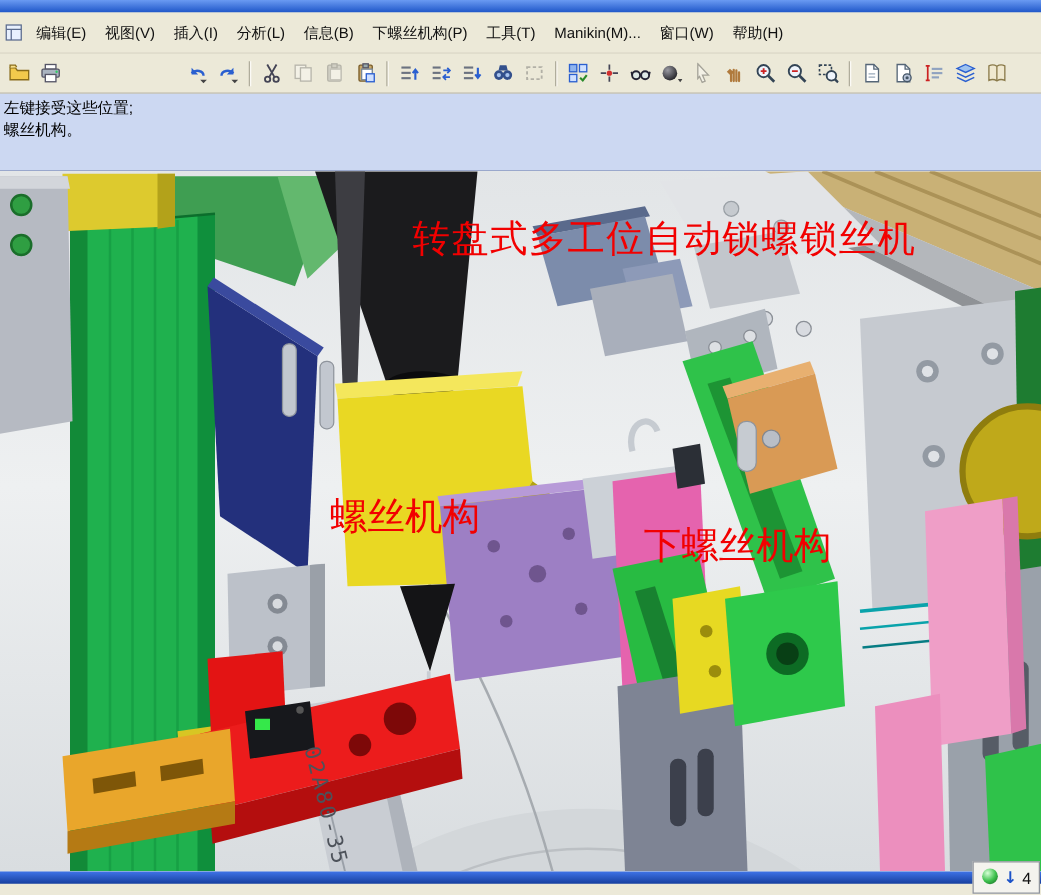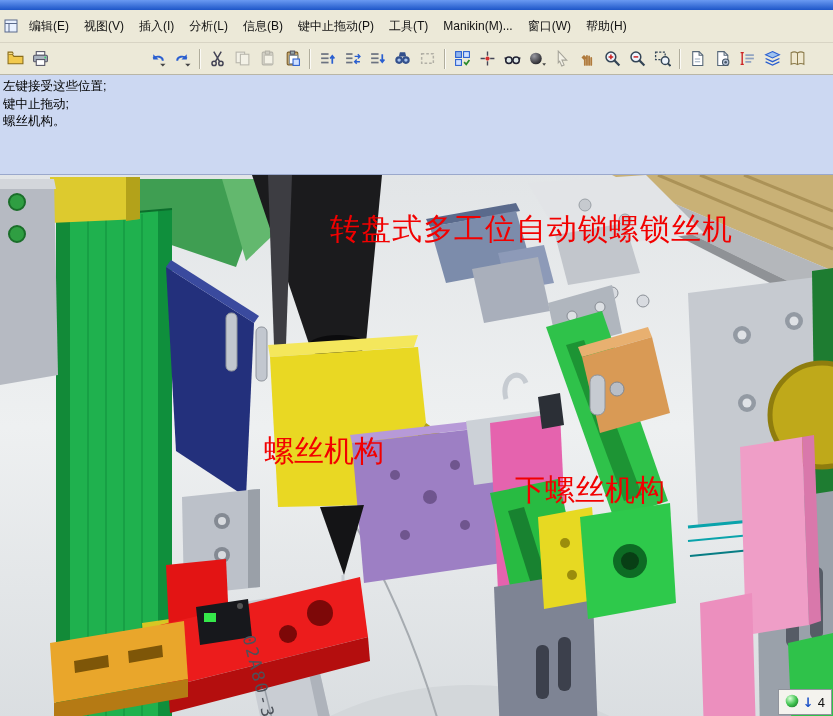--- a/index.html
+++ b/index.html
@@ -8,27 +8,27 @@
   .titlebar{height:10px;background:linear-gradient(#6a9af2,#1e56c8);}
   .menubar{height:26px;display:flex;align-items:center;gap:1px;background:#ece9d8;border-bottom:1px solid #d8d4c4;padding:16px 4px;font-size:12px;color:#111}
   .menu-item{padding:3px 7px;white-space:nowrap;cursor:default}
   .menu-sysicon{display:inline-flex;align-items:center;margin-right:3px}
   .toolbar{height:32px;display:flex;align-items:center;background:#ece9d8;border-bottom:1px solid #b9b6a6;padding:0 3px}
   .tb-btn{width:23px;height:23px;display:inline-flex;align-items:center;justify-content:center;margin:0 1px;border:1px solid transparent;border-radius:2px}
   .tb-btn svg{width:17px;height:17px}
   .tb-btn.dis{opacity:.38;filter:grayscale(1)}
   .tb-sep{width:2px;height:20px;margin:0 4px;border-left:1px solid #b0ad9c;border-right:1px solid #fbfaf6}
   .tb-gap{width:92px}
-  .prompt{height:100px;background:#ccd8f2;border-bottom:1px solid #9aa8cc;padding:3px 3px;font-size:12.5px;line-height:17.5px;color:#000}
+  .prompt{height:62px;background:#ccd8f2;border-bottom:1px solid #9aa8cc;padding:3px 3px;font-size:12.5px;line-height:17.5px;color:#000}
   .viewport{position:relative;width:833px;height:560px;background:#e9ebec;overflow:hidden}
   .viewport svg.scene{position:absolute;left:0;top:0;display:block}
   .anno{position:absolute;color:#f20000;font-size:30px;white-space:nowrap;font-family:Liberation Mono, monospace}
   #anno-title{left:330px;top:34px;letter-spacing:1px}
   #anno-left{left:264px;top:256px}
-  #anno-right{left:515px;top:295px}
+  #anno-right{left:515px;top:279px}
   .partnum{position:absolute;left:258px;top:458px;transform:rotate(76deg);transform-origin:0 0;color:#4d525a;font-size:17px;font-family:"DejaVu Sans Mono","Liberation Mono",monospace;letter-spacing:2px}
   .bottombar{height:10px;background:linear-gradient(#3f74e8,#173f9e)}
   .tray{position:absolute;right:1px;bottom:1px;height:26px;display:flex;align-items:center;gap:4px;background:#f4f3ee;border:1px solid #90949c;padding:0 6px;z-index:6;font-size:13px;color:#111}
   .tray .arrow{color:#1c52c8;font-weight:bold;font-family:"DejaVu Sans",sans-serif}
 </style>
 </head>
 <body>
 
 <div id="app">
 
@@ -39,21 +39,21 @@
       <svg width="14" height="14" viewBox="0 0 14 14">
           <rect x="1" y="1" width="12" height="12" fill="#e8f0fe" stroke="#5a6a8c"></rect>
           <path d="M1 4.5h12M5 4.5V13" stroke="#5a6a8c" fill="none"></path>
         </svg>
     </span>
     <span class="menu-item">编辑(E)</span>
     <span class="menu-item">视图(V)</span>
     <span class="menu-item">插入(I)</span>
     <span class="menu-item">分析(L)</span>
     <span class="menu-item">信息(B)</span>
-    <span class="menu-item">键中止拖动(P)</span>
+    <span class="menu-item">下螺丝机构(P)</span>
     <span class="menu-item">工具(T)</span>
     <span class="menu-item">Manikin(M)...</span>
     <span class="menu-item">窗口(W)</span>
     <span class="menu-item">帮助(H)</span>
   </div>
 
   <div class="toolbar">
       <span class="tb-btn">
         <svg viewBox="0 0 16 16">
           <path d="M1 13V4h4l1.5 2H15v7z" fill="#f2c94c" stroke="#8a6d1a"></path>
@@ -250,21 +250,20 @@
       <span class="tb-btn">
         <svg viewBox="0 0 16 16">
           <path d="M2 2.5c2-1 4-1 6 .3 2-1.3 4-1.3 6-.3v11c-2-1-4-1-6 .3-2-1.3-4-1.3-6-.3z" fill="#efe8cf" stroke="#8a7a4a"></path>
           <path d="M8 2.8v11" stroke="#8a7a4a" fill="none"></path>
         </svg>
       </span>
     </div>
 
   <div class="prompt">
     <div>左键接受这些位置;</div>
-    <div>键中止拖动;</div>
     <div>螺丝机构。</div>
   </div>
 
   <div class="viewport">
     <svg class="scene" width="833" height="560" viewBox="0 0 833 560">
       <defs>
         <linearGradient id="vbg" x1="0" y1="0" x2="0" y2="1">
           <stop offset="0" stop-color="#e2e5e7"></stop>
             <stop offset="0.45" stop-color="#eef0f1"></stop>
             <stop offset="1" stop-color="#d9dde0"></stop>

